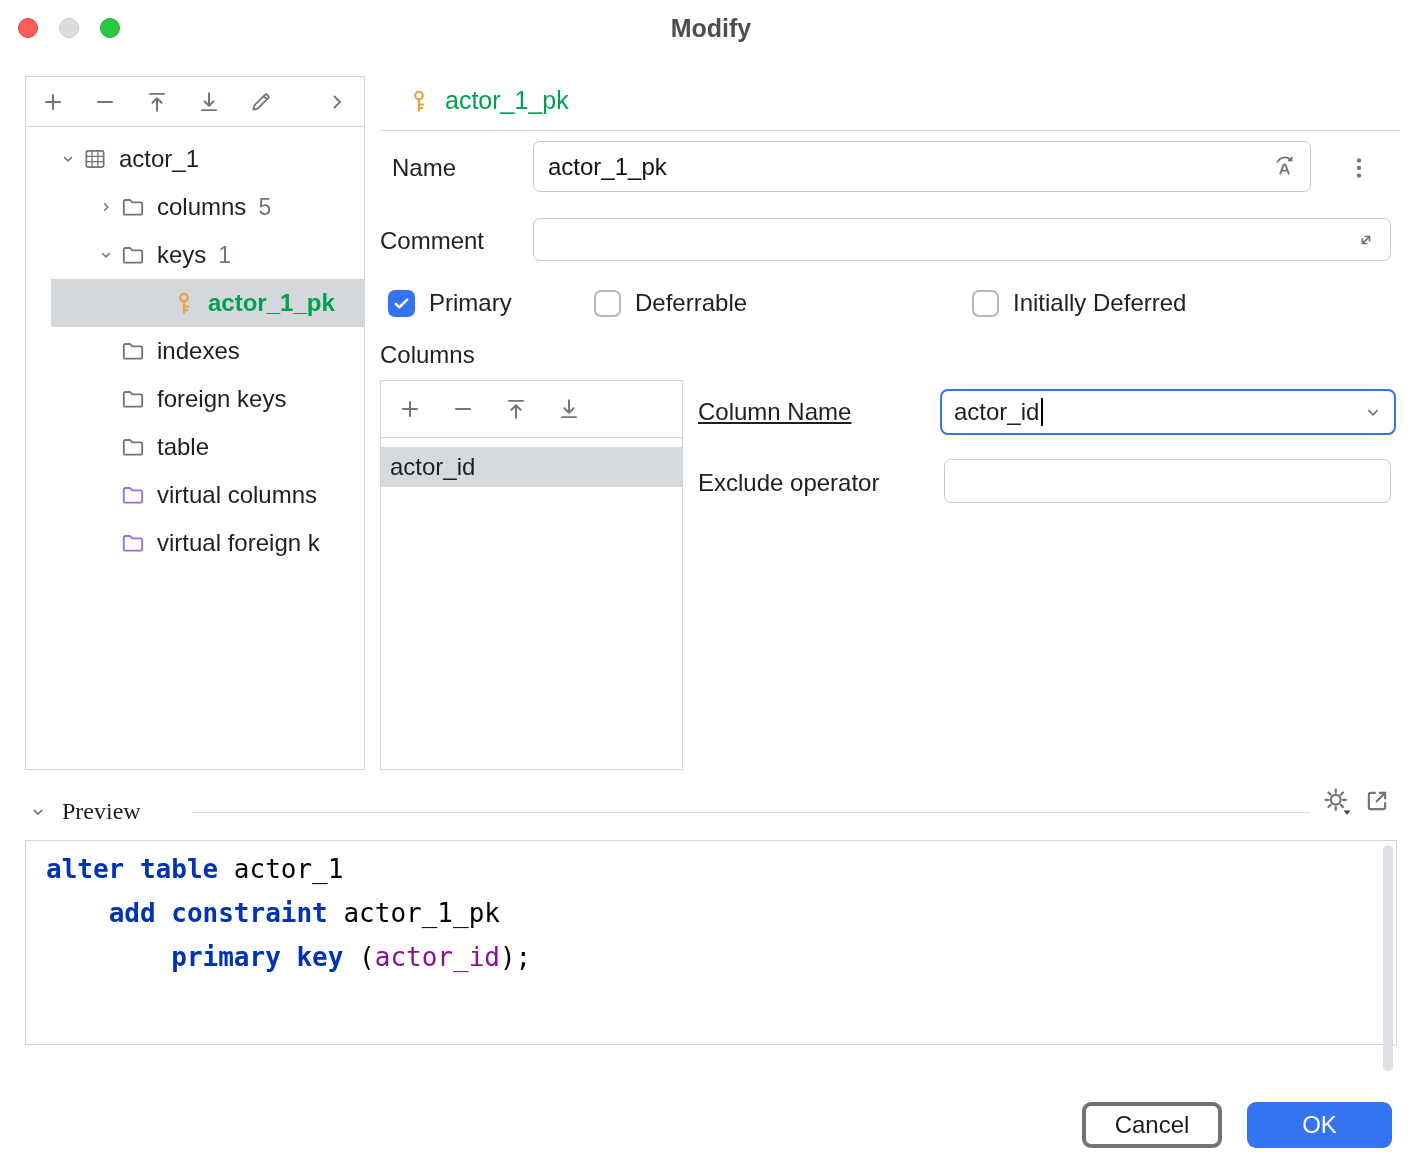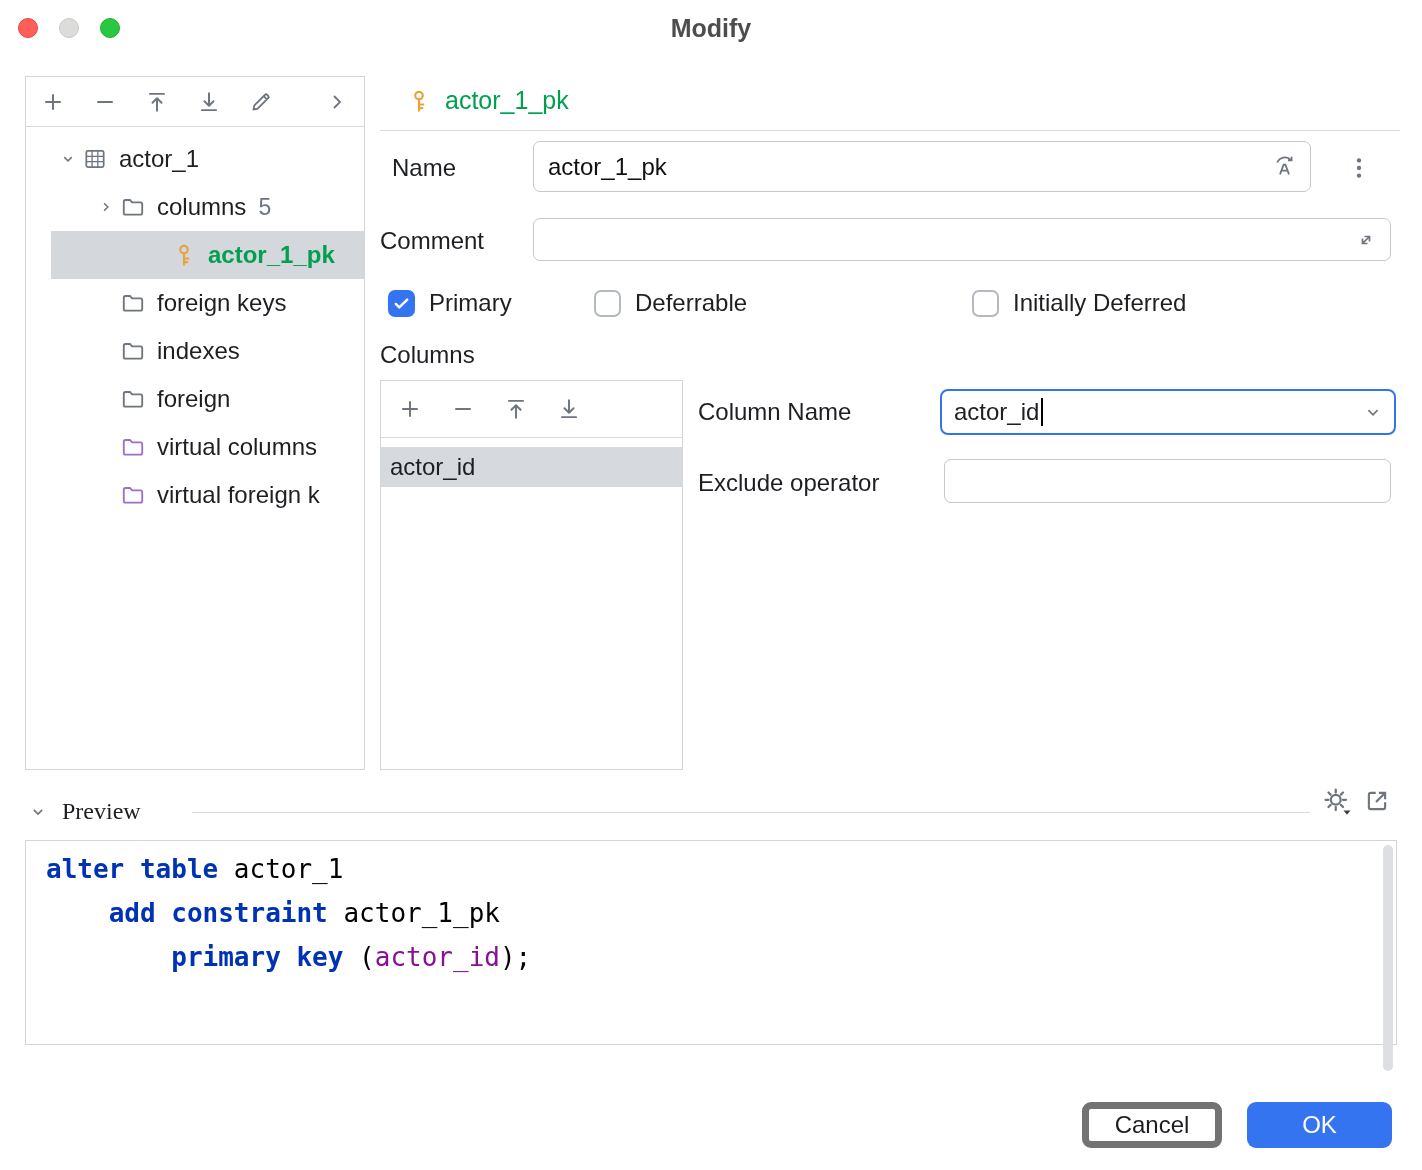--- a/index.html
+++ b/index.html
@@ -75,21 +75,21 @@
 
   .preview-panel { position:absolute; left:25px; top:840px; width:1372px; height:205px; border:1px solid #d2d4d7; background:#fff; }
   .sql { position:absolute; left:20px; top:6px; font-family:"DejaVu Sans Mono","Liberation Mono",monospace; font-size:26px; line-height:44px; white-space:pre; }
   .sql .kw { color:#0033b3; font-weight:700; }
   .sql .pl { color:#000; }
   .sql .col { color:#871094; }
   .scroll-thumb { position:absolute; right:3px; top:4px; width:10px; height:226px; border-radius:5px; background:#dddfe2; }
 
   
   .btn { position:absolute; top:1102px; height:46px; border-radius:9px; display:flex; align-items:center; justify-content:center; font-size:24px; cursor:default; }
-  .btn-cancel { left:1082px; width:140px; background:#fff; border:7px solid #737373; color:#1b1d20; }
+  .btn-cancel { left:1082px; width:140px; background:#fff; border:4px solid #737373; color:#1b1d20; }
   .btn-ok { left:1247px; width:145px; background:#3574f0; color:#fff; }
 </style>
 </head>
 <body>
 
 <div class="window">
 
   <div class="titlebar">
     <div class="traffic">
       <span class="tl red"></span>
@@ -155,56 +155,70 @@
             </svg>
           </span>
         <span class="node-icon folder">
             <svg class="ic" width="26" height="26" viewBox="0 0 24 24">
               <path d="M3.5 7A1.5 1.5 0 0 1 5 5.5h4.2l2 2.3H19a1.5 1.5 0 0 1 1.5 1.5v8.2A1.5 1.5 0 0 1 19 19H5a1.5 1.5 0 0 1-1.5-1.5V7z" fill="none" stroke="currentColor" stroke-width="1.7" stroke-linejoin="round"></path>
             </svg>
           </span>
         <span class="tlabel">columns</span>
         <span class="count">5</span>
       </div>
+      <div class="tree-row lvl1">
+        <span class="twisty gicon">
+            <svg class="ic" width="18" height="18" viewBox="0 0 24 24">
+              <path d="M7 9.5l5 5 5-5" fill="none" stroke="currentColor" stroke-width="2"></path>
+            </svg>
+          </span>
+        <span class="node-icon folder">
+            <svg class="ic" width="26" height="26" viewBox="0 0 24 24">
+              <path d="M3.5 7A1.5 1.5 0 0 1 5 5.5h4.2l2 2.3H19a1.5 1.5 0 0 1 1.5 1.5v8.2A1.5 1.5 0 0 1 19 19H5a1.5 1.5 0 0 1-1.5-1.5V7z" fill="none" stroke="currentColor" stroke-width="1.7" stroke-linejoin="round"></path>
+            </svg>
+          </span>
+        <span class="tlabel">keys</span>
+        <span class="count">1</span>
+      </div>
       <div class="tree-row sel-row">
         <span class="twisty"></span>
         <span class="node-icon keycolor">
             <svg class="ic" width="26" height="26" viewBox="0 0 24 24">
               <circle cx="12" cy="7" r="3.5" fill="none" stroke="currentColor" stroke-width="2"></circle>
               <path d="M12 10.6V21M12 15.2h4M12 18.6h3" fill="none" stroke="currentColor" stroke-width="2" stroke-linecap="round"></path>
             </svg>
           </span>
         <span class="tlabel sel-label">actor_1_pk</span>
       </div>
       <div class="tree-row lvl1">
         <span class="twisty"></span>
         <span class="node-icon folder">
             <svg class="ic" width="26" height="26" viewBox="0 0 24 24">
               <path d="M3.5 7A1.5 1.5 0 0 1 5 5.5h4.2l2 2.3H19a1.5 1.5 0 0 1 1.5 1.5v8.2A1.5 1.5 0 0 1 19 19H5a1.5 1.5 0 0 1-1.5-1.5V7z" fill="none" stroke="currentColor" stroke-width="1.7" stroke-linejoin="round"></path>
             </svg>
           </span>
+        <span class="tlabel">indexes</span>
+      </div>
+      <div class="tree-row lvl1">
+        <span class="twisty"></span>
+        <span class="node-icon folder">
+            <svg class="ic" width="26" height="26" viewBox="0 0 24 24">
+              <path d="M3.5 7A1.5 1.5 0 0 1 5 5.5h4.2l2 2.3H19a1.5 1.5 0 0 1 1.5 1.5v8.2A1.5 1.5 0 0 1 19 19H5a1.5 1.5 0 0 1-1.5-1.5V7z" fill="none" stroke="currentColor" stroke-width="1.7" stroke-linejoin="round"></path>
+            </svg>
+          </span>
         <span class="tlabel">foreign keys</span>
       </div>
       <div class="tree-row lvl1">
         <span class="twisty"></span>
         <span class="node-icon folder">
             <svg class="ic" width="26" height="26" viewBox="0 0 24 24">
               <path d="M3.5 7A1.5 1.5 0 0 1 5 5.5h4.2l2 2.3H19a1.5 1.5 0 0 1 1.5 1.5v8.2A1.5 1.5 0 0 1 19 19H5a1.5 1.5 0 0 1-1.5-1.5V7z" fill="none" stroke="currentColor" stroke-width="1.7" stroke-linejoin="round"></path>
             </svg>
           </span>
-        <span class="tlabel">indexes</span>
-      </div>
-      <div class="tree-row lvl1">
-        <span class="twisty"></span>
-        <span class="node-icon folder">
-            <svg class="ic" width="26" height="26" viewBox="0 0 24 24">
-              <path d="M3.5 7A1.5 1.5 0 0 1 5 5.5h4.2l2 2.3H19a1.5 1.5 0 0 1 1.5 1.5v8.2A1.5 1.5 0 0 1 19 19H5a1.5 1.5 0 0 1-1.5-1.5V7z" fill="none" stroke="currentColor" stroke-width="1.7" stroke-linejoin="round"></path>
-            </svg>
-          </span>
-        <span class="tlabel">foreign</span>
+        <span class="tlabel">table</span>
       </div>
       <div class="tree-row lvl1">
         <span class="twisty"></span>
         <span class="node-icon folder virtual">
             <svg class="ic" width="26" height="26" viewBox="0 0 24 24">
               <path d="M3.5 7A1.5 1.5 0 0 1 5 5.5h4.2l2 2.3H19a1.5 1.5 0 0 1 1.5 1.5v8.2A1.5 1.5 0 0 1 19 19H5a1.5 1.5 0 0 1-1.5-1.5V7z" fill="none" stroke="currentColor" stroke-width="1.7" stroke-linejoin="round"></path>
             </svg>
           </span>
         <span class="tlabel">virtual columns</span>
       </div>
@@ -300,21 +314,21 @@
           <svg class="ic" width="26" height="26" viewBox="0 0 24 24">
             <path d="M5.5 19.5h13M12 4v11M7.8 11.3L12 15.4l4.2-4.1" fill="none" stroke="currentColor" stroke-width="1.8" stroke-linecap="round" stroke-linejoin="round"></path>
           </svg>
         </span>
     </div>
     <div class="cols-list">
       <div class="col-row">actor_id</div>
     </div>
   </div>
 
-  <div class="fld-label" style="left:698px; top:398px;">Column Name</div>
+  <div class="fld-label" style="left:698px; top:398px;text-decoration:underline;">Column Name</div>
   <div class="combobox">
     <span>actor_id</span>
     <span class="caret"></span>
     <span class="combo-chevron gicon">
         <svg class="ic" width="22" height="22" viewBox="0 0 24 24">
           <path d="M7 10l5 5 5-5" fill="none" stroke="currentColor" stroke-width="1.8"></path>
         </svg>
       </span>
   </div>
 

